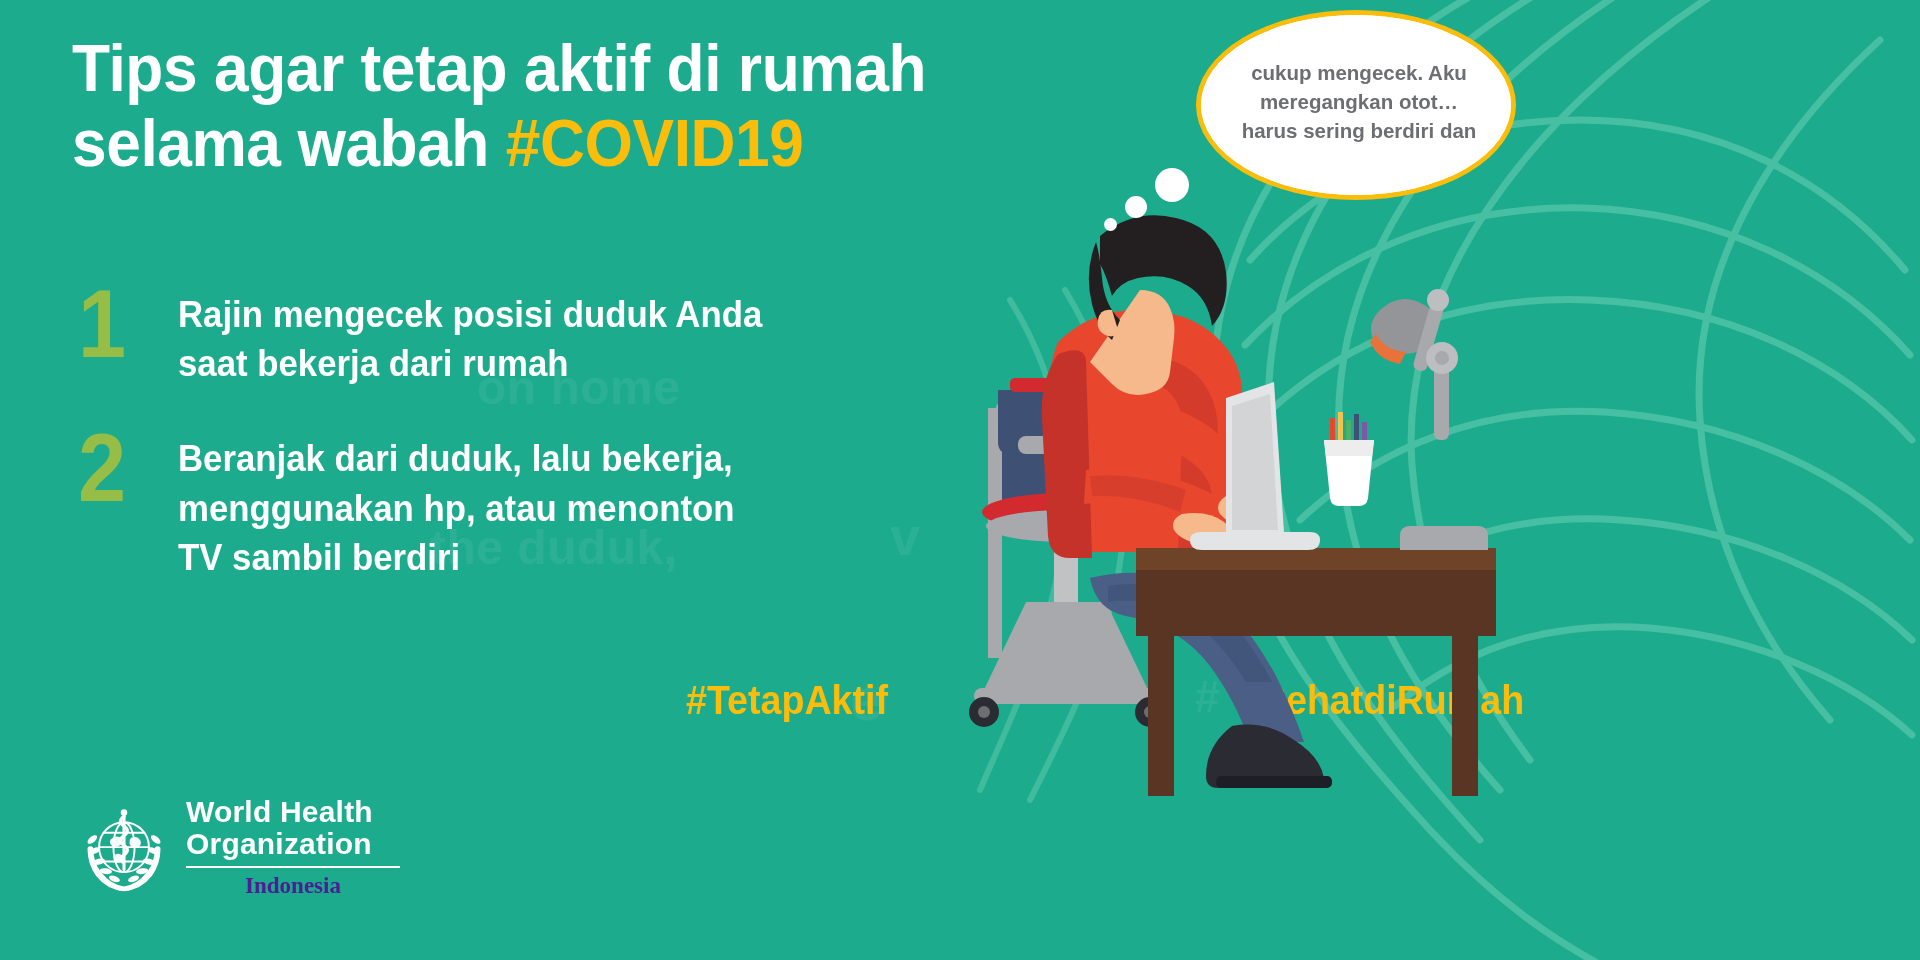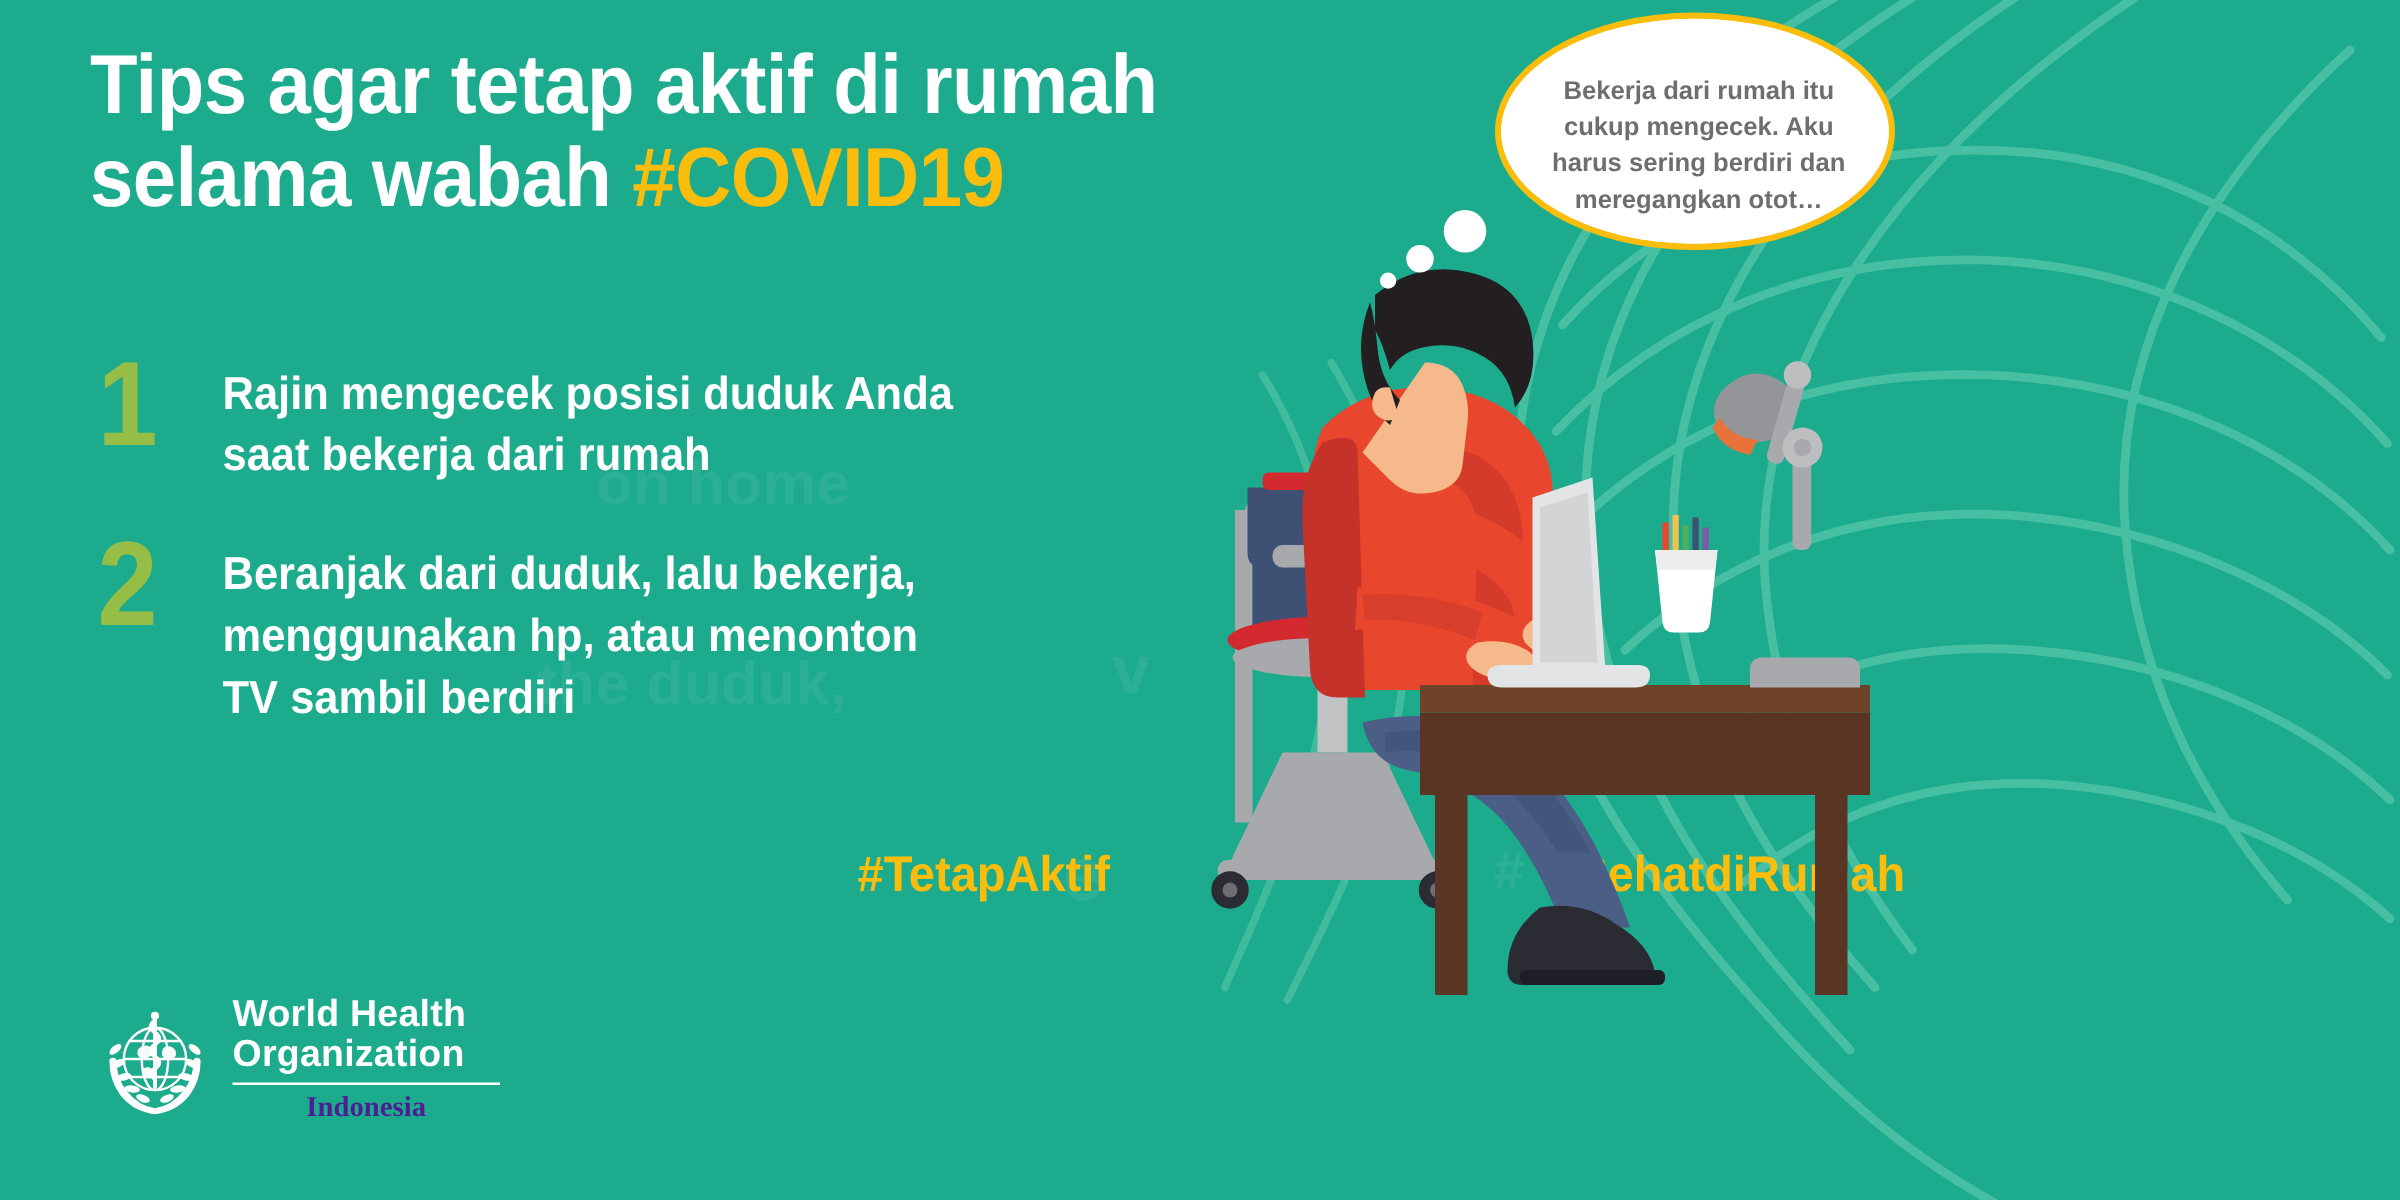--- a/index.html
+++ b/index.html
@@ -251,20 +251,19 @@
   </svg>
 
   <div class="dot" id="dot1"></div>
   <div class="dot" id="dot2"></div>
   <div class="dot" id="dot3"></div>
 
   <div class="bubble">
     <div class="bubble-body"></div>
     <div class="bubble-body inner"></div>
     <div class="bubble-text">
-      <div>Bekerja dari rumah itu</div>
       <div>cukup mengecek. Aku</div>
+      <div>meregangkan otot…</div>
       <div>harus sering berdiri dan</div>
-      <div>meregangkan otot…</div>
     </div>
   </div>
 
 </div>
 
 </body></html>

